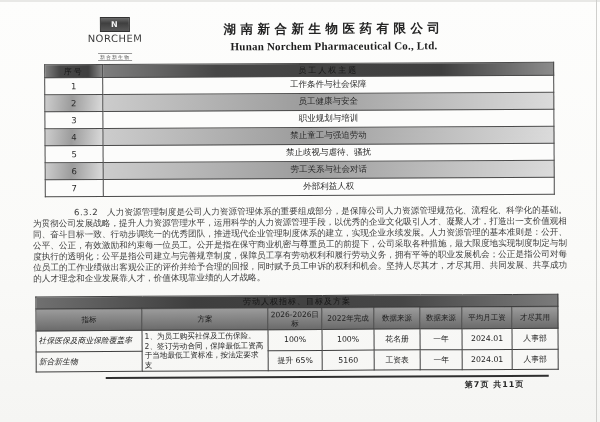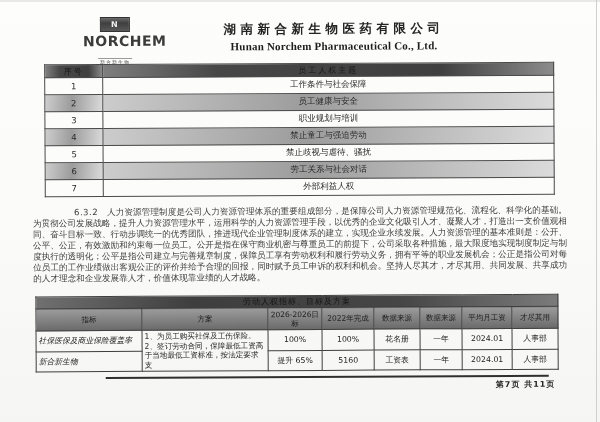--- a/index.html
+++ b/index.html
@@ -22,21 +22,21 @@
   .edge-top { position:absolute; top:0; left:0; width:100%; height:2px; background:#e8e8e6; }
 
   
   .logo-block { position:absolute; left:84px; top:16px; width:64px; text-align:center; }
   .logo-mark {
     width:30px; height:15px; margin:0 auto 1px auto;
     background:linear-gradient(180deg,#6b6b6b,#3f3f3f 40%,#585858);
     border:1px solid #333; color:#efefef; font-size:8px; font-weight:bold;
     line-height:14px; letter-spacing:1px;
   }
-  .logo-name { font-size:14px; font-weight:bold; letter-spacing:0.5px; color:#3b3b3b; }
+  .logo-name { font-size:10px; font-weight:normal; letter-spacing:0.5px; color:#3b3b3b; }
   .logo-sub {
     font-size:5px; color:#565656; letter-spacing:1px;
     border-top:1px solid #9a9a9a; border-bottom:1px solid #9a9a9a;
     display:inline-block; padding:0 2px; margin-top:1px;
   }
   .title-block { position:absolute; left:170px; top:21px; width:330px; text-align:center; }
   .company-cn { font-size:12.5px; font-weight:bold; letter-spacing:4.5px; color:#242424; white-space:nowrap; }
   .company-en {
     font-family:"Liberation Serif", serif; font-weight:bold;
     font-size:11px; color:#1d1d1d; margin-top:2px; letter-spacing:0.2px;
@@ -77,21 +77,21 @@
   .plan tr.ph td {
     background:linear-gradient(180deg,#9b9b9b,#6a6a6a);
     color:#1d1d1d; height:22px; font-size:7.5px; line-height:9px;
   }
   .plan td.ind { text-align:left; height:20px;font-style:italic; }
   .plan td.plancell { text-align:left; font-size:7.6px; line-height:9.5px;margin-top:40px; }
   .plan .plan-line { display:block; }
 
   
   .footer-rule { position:absolute; top:376px; left:105px; width:443px; border-top:2px solid #2f2f2f; }
-  .page-num { position:absolute; top:380px; left:495px; font-size:8px; font-weight:bold; color:#262626; letter-spacing:1px; }
+  .page-num { position:absolute; top:380px; left:464px; font-size:8px; font-weight:bold; color:#262626; letter-spacing:1px; }
 </style>
 </head>
 <body>
 
 <div class="page">
   <div class="edge-top"></div>
   <div class="edge-right"></div>
 
   <div class="tilt">
 

